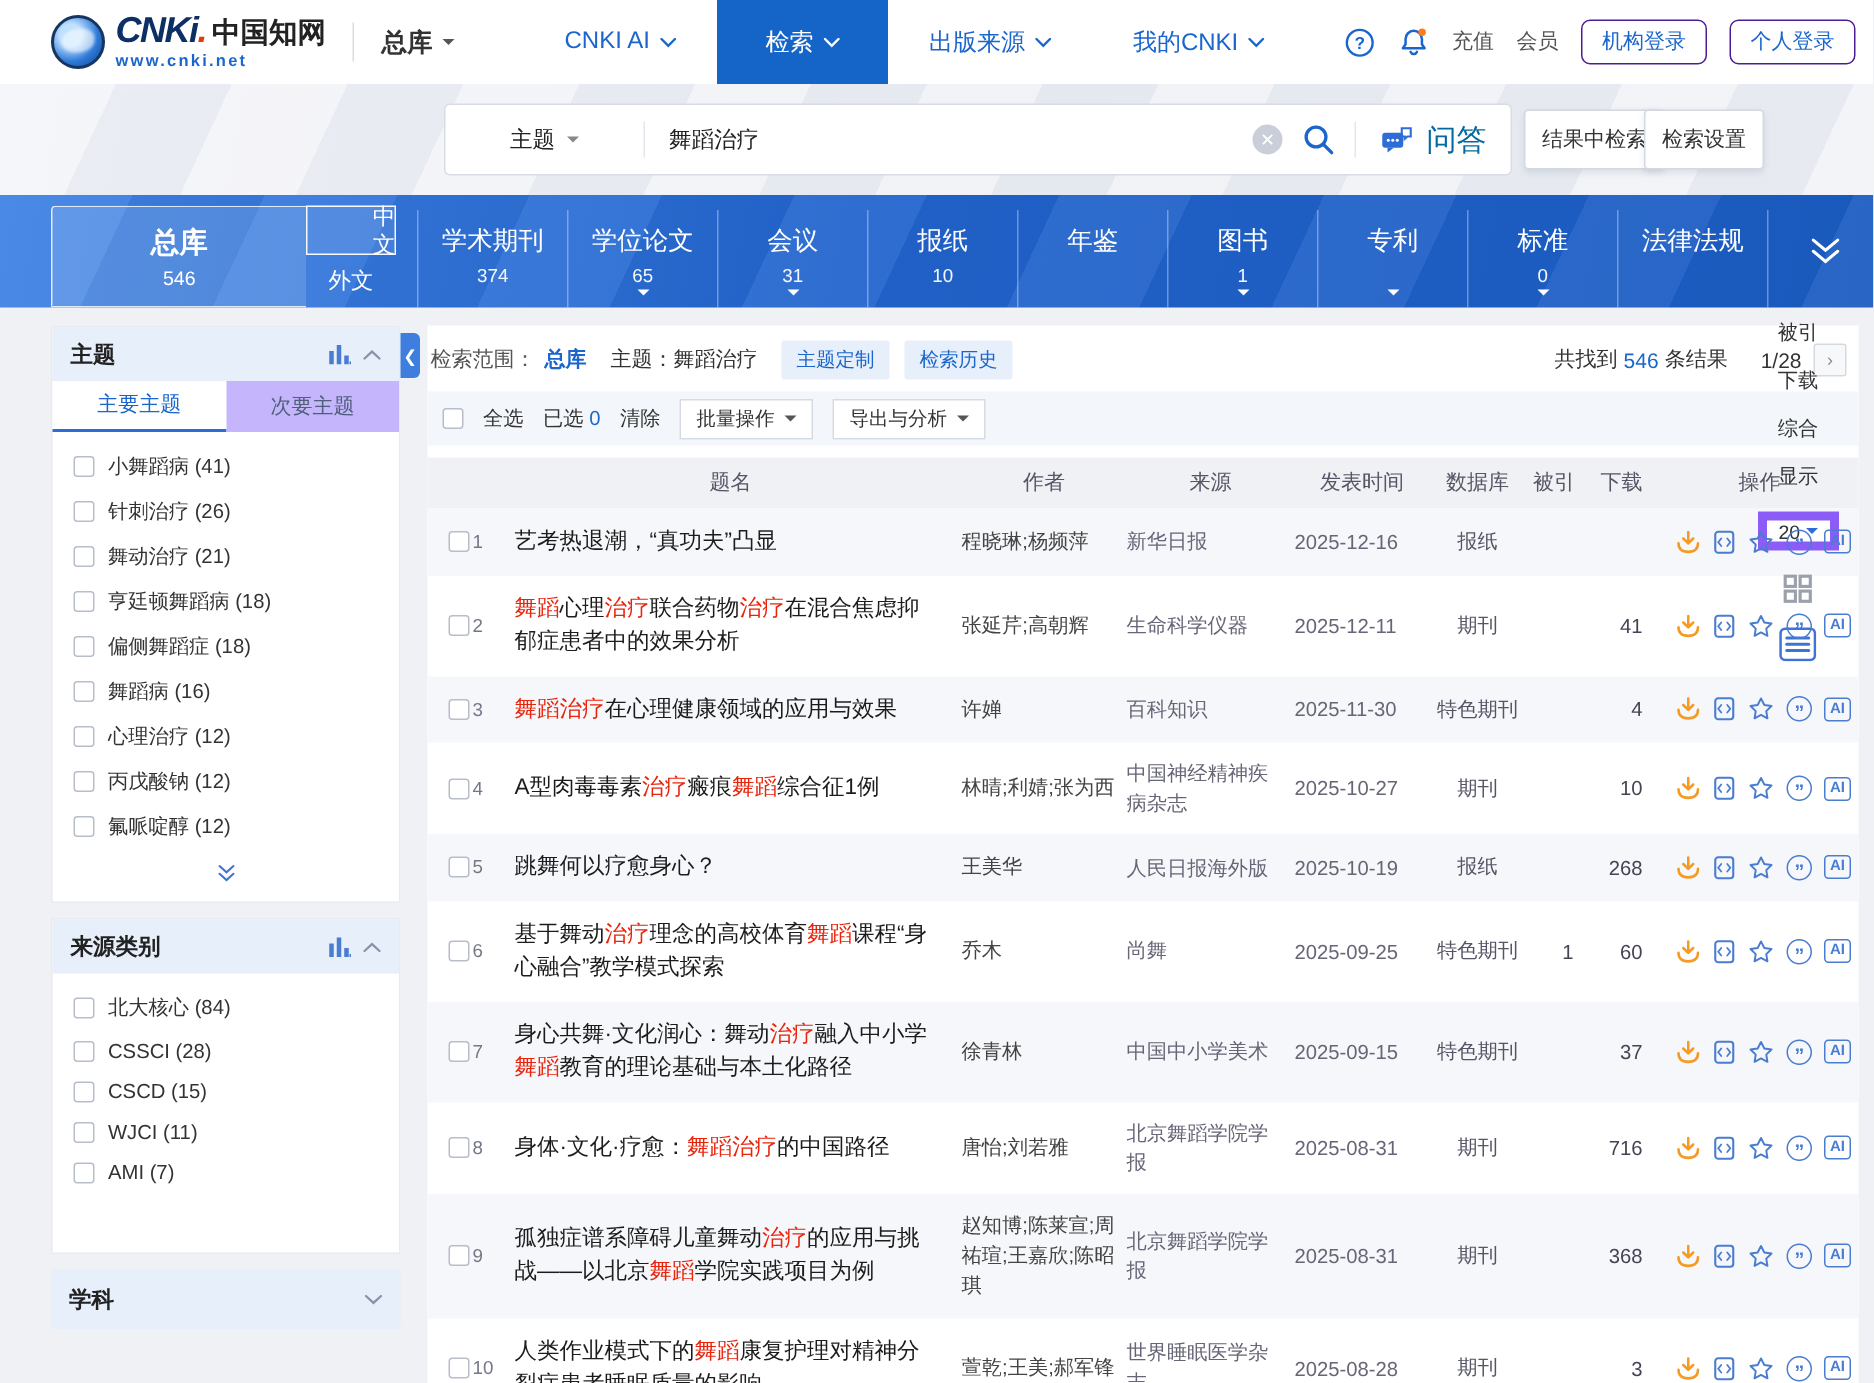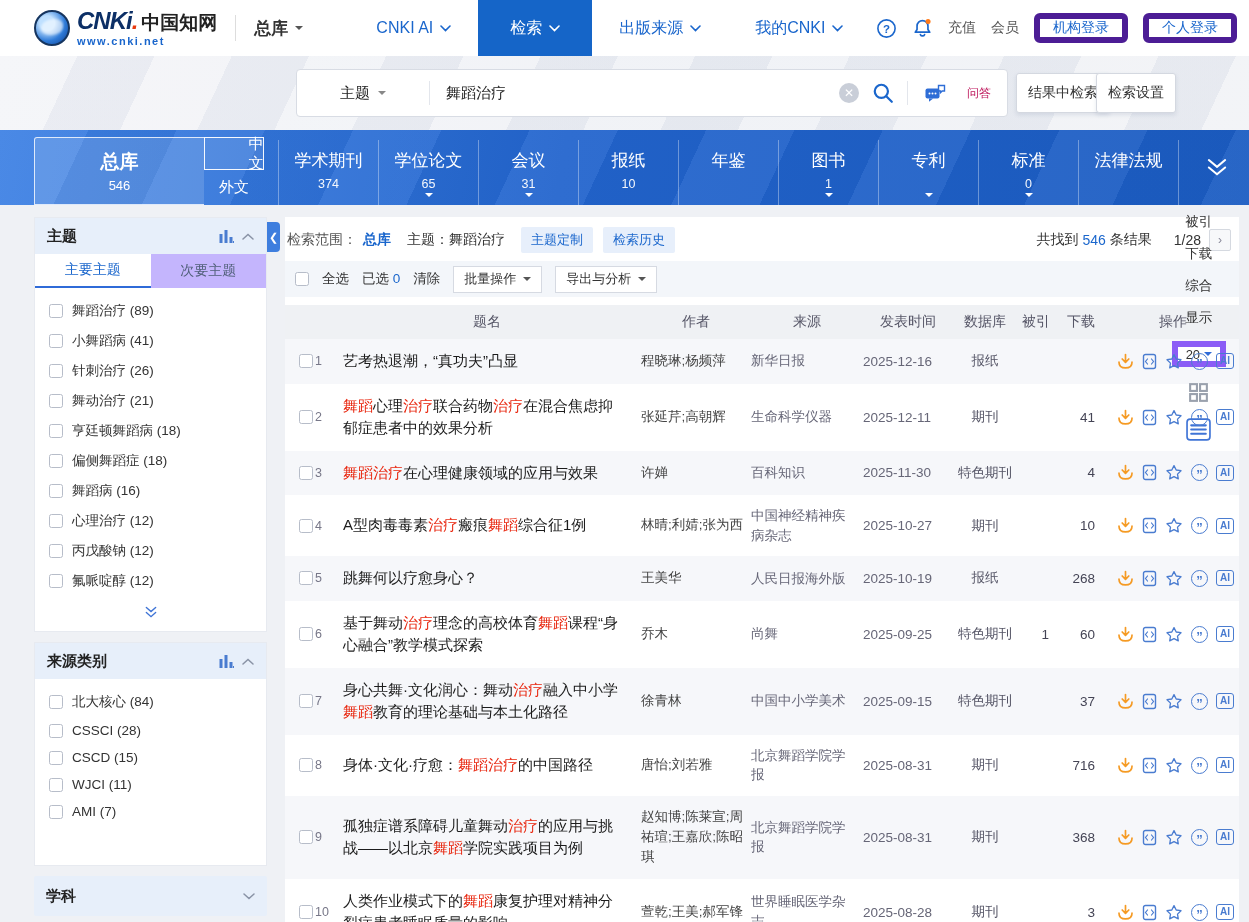--- a/index.html
+++ b/index.html
@@ -23,38 +23,38 @@
   .brand-url { font-size:11px; color:#1a66cc; font-weight:700; letter-spacing:1.5px; margin-top:3px; }
   .v-div { width:1px; height:26px; background:#ddd; margin:0 18px; }
   .lib-switcher { display:flex; align-items:center; gap:7px; font-size:17px; font-weight:700; color:#333; cursor:pointer; }
   .tri-down { width:0; height:0; border:4.5px solid transparent; border-top-color:#555; margin-top:4px; }
   .topnav { display:flex; height:56px; margin-left:46px; }
   .nav-item { display:flex; align-items:center; gap:7px; padding:0 27px; font-size:16px; color:#1a66cc; cursor:pointer; }
   .nav-item.active { background:#1565c8; color:#fff; padding:0 32px; }
   .top-right { margin-left:auto; display:flex; align-items:center; gap:15px; padding-right:12px; }
   .round-icon { display:flex; align-items:center; cursor:pointer; }
   .plain-link { font-size:14px; color:#555; cursor:pointer; }
-  .login-btn { height:30px; padding:0 13px; border:6px solid #4c1d95; border-radius:6px; background:#fff;
+  .login-btn { height:30px; padding:0 13px; border:1px solid #4c1d95; border-radius:6px; background:#fff;
                color:#1a66cc; font-size:14px; display:flex; align-items:center; cursor:pointer; }
 
   
   .searchbar { height:74px; position:relative;
      background:linear-gradient(100deg,#f0f1f6 0%,#e9ecf2 55%,#eceef3 100%); }
   .searchbar::before{ content:""; position:absolute; inset:0;
      background:repeating-linear-gradient(115deg, rgba(255,255,255,.35) 0 70px, rgba(210,216,228,.18) 70px 140px); }
   .search-box { position:absolute; left:296px; top:13px; width:712px; height:48px; background:#fff;
      border:1px solid #d8dce4; border-radius:4px; display:flex; align-items:center; z-index:2; }
   .sb-field { width:132px; display:flex; align-items:center; justify-content:center; gap:8px;
      font-size:15px; color:#222; cursor:pointer; }
   .sb-sep { width:1px; height:24px; background:#e3e6ec; }
   .sb-input { flex:1; border:0; outline:0; font-size:15px; color:#222; padding:0 16px; background:transparent; }
   .sb-clear { width:20px; height:20px; border-radius:50%; background:#c9ced8; color:#fff; font-size:12px;
      display:flex; align-items:center; justify-content:center; cursor:pointer; flex:none; }
   .sb-mag { margin:0 13px; display:flex; cursor:pointer; }
-  .sb-qa { display:flex; align-items:center; gap:20px; padding:0 16px; font-size:12px; color:#be185d; cursor:pointer; }
+  .sb-qa { display:flex; align-items:center; gap:8px; padding:0 16px; font-size:20px; color:#0369a1; cursor:pointer; }
   .sb-btn { position:absolute; top:17px; height:40px; z-index:2; background:#fff; border:1px solid #d4d8e0;
      border-radius:3px; font-size:14px; color:#333; padding:0 11px; box-shadow:0 2px 4px rgba(60,80,120,.12); cursor:pointer; }
   .sb-btn.b1 { left:1016px; } .sb-btn.b2 { left:1096px; }
 
   
   .dbbar { height:75px; background:linear-gradient(100deg,#3f82e4 0%,#2264cd 45%,#1b5cc2 100%);
      position:relative; display:flex; color:#fff; }
   .dbbar::before { content:""; position:absolute; inset:0;
      background:repeating-linear-gradient(115deg, rgba(255,255,255,.06) 0 80px, rgba(0,0,0,.03) 80px 160px); pointer-events:none; }
   .db-main { display:flex; margin:7px 0 0 34px; position:relative; z-index:1; }
@@ -349,24 +349,20 @@
             <svg width="12" height="7" viewBox="0 0 12 7">
                 <path d="M1 6l5-4.6L11 6" fill="none" stroke="#8a93a6" stroke-width="1.5" stroke-linecap="round"></path>
               </svg>
           </span>
         </div>
         <div class="topic-tabs">
           <span class="tt active">主要主题</span>
           <span class="tt inactive">次要主题</span>
         </div>
         <div class="check-list" id="topic-list">
-  <label class="check-item">
-    <input type="checkbox" style="">
-    <span class="ci-label">舞蹈治疗 (89)</span>
-  </label>
 
   <label class="check-item">
     <input type="checkbox" style="">
     <span class="ci-label">小舞蹈病 (41)</span>
   </label>
 
   <label class="check-item">
     <input type="checkbox" style="">
     <span class="ci-label">针刺治疗 (26)</span>
   </label>

